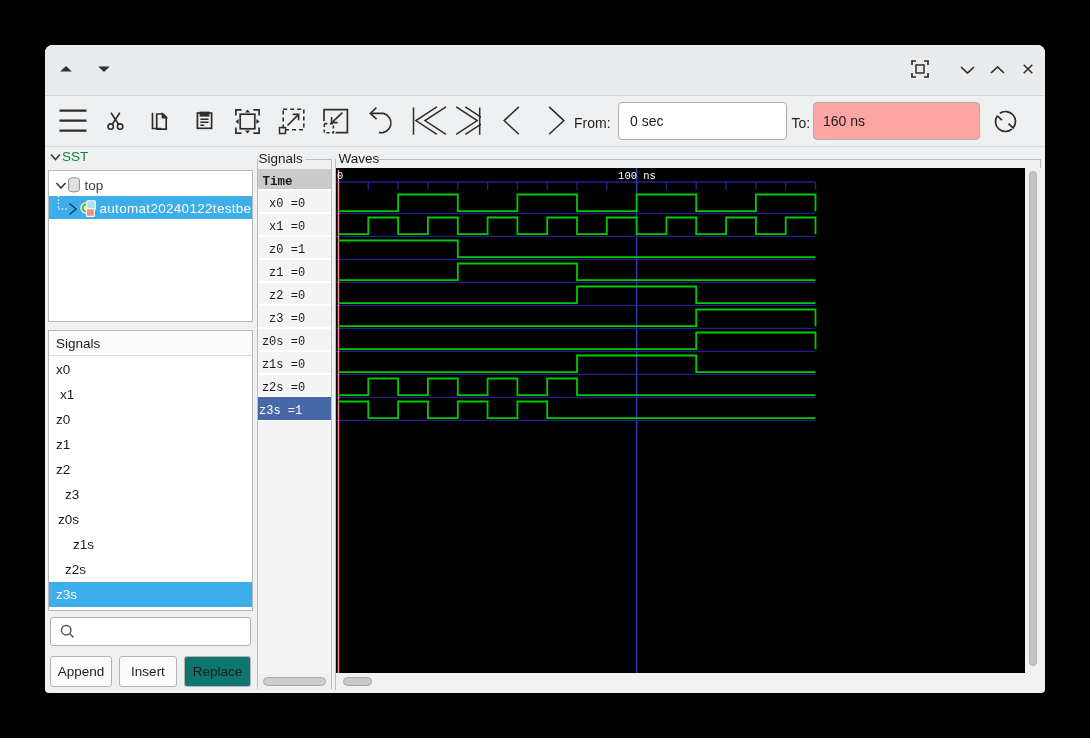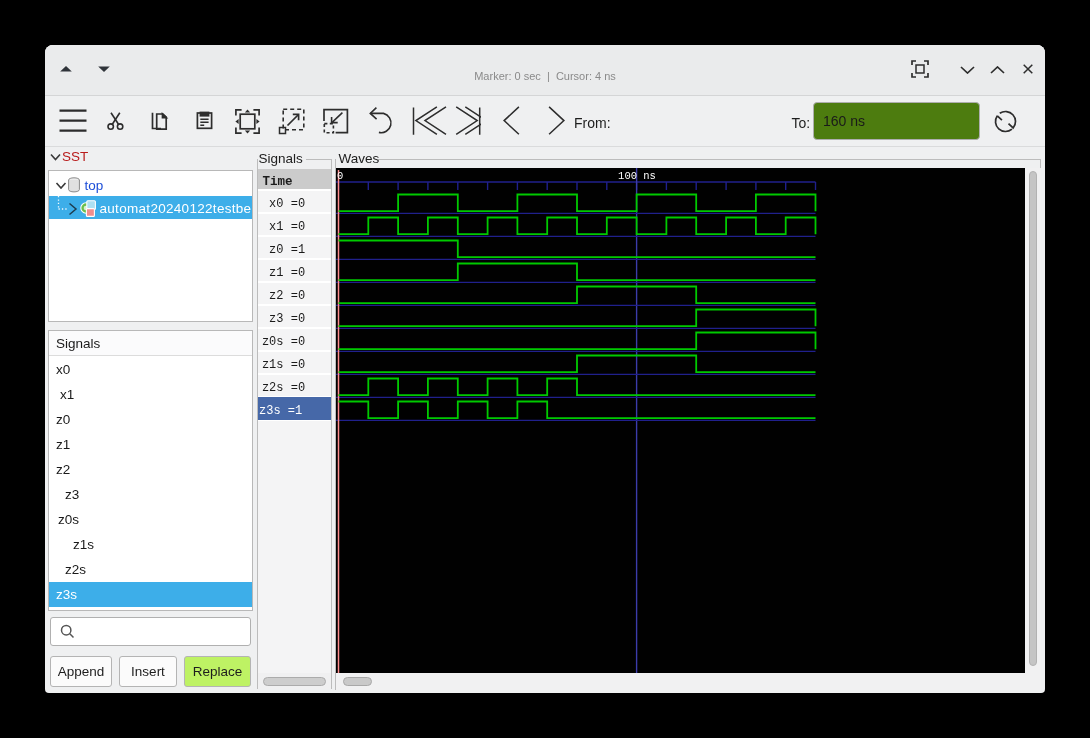--- a/index.html
+++ b/index.html
@@ -9,21 +9,20 @@
 
  <div class="abs" style="left:0;top:0;width:1000px;height:51px;background:#eaebec;border-bottom:1px solid #d4d5d6"></div>
  <div class="abs" style="left:0;top:52px;width:1000px;height:50px;background:#eff0f1;border-bottom:1px solid #dadbdc"></div>
  <div class="abs" style="left:-45px;top:-45px;width:1090px;height:738px;pointer-events:none">
    <svg class="abs" style="left:60px;top:65.5px" width="12" height="6" viewBox="0 0 12 6">
         <path d="M6 0 L11.8 5.6 H0.2 Z" fill="#30343a"></path>
       </svg>
    <svg class="abs" style="left:98px;top:65.5px" width="12" height="6" viewBox="0 0 12 6">
         <path d="M6 6 L11.8 0.4 H0.2 Z" fill="#30343a"></path>
       </svg>
-   <div class="abs" style="left:0;right:0;top:70px;text-align:center;font-size:11px;color:#8a8a8a">Marker: 0 sec&nbsp; |&nbsp; Cursor: 4 ns</div>
    <svg class="abs" style="left:911px;top:60px" width="18" height="18" viewBox="0 0 18 18" fill="none" stroke="#2d2d2d">
      <rect x="5" y="5" width="8" height="8" stroke-width="1.5"></rect>
      <g stroke-width="1.7">
           <path d="M1 5 V1 H5"></path>
           <path d="M13 1 H17 V5"></path>
           <path d="M17 13 V17 H13"></path>
           <path d="M5 17 H1 V13"></path>
         </g>
    </svg>
    <svg class="abs" style="left:960px;top:66px" width="15" height="8" viewBox="0 0 15 8">
@@ -125,37 +124,38 @@
 <svg style="position:absolute;left:548px;top:106px" width="17" height="30" viewBox="0 0 17 30">
         <path d="M1.1 0.9 L15.9 14.6 L1.1 28.3" stroke="#2d2d2d" stroke-width="1.5" fill="none"></path>
       </svg>
 <svg style="position:absolute;left:992px;top:108px" width="27" height="27" viewBox="0 0 27 27">
         <g stroke="#2d2d2d" stroke-width="1.7" fill="none">
 <path d="M7.76 5.31 A 10 10 0 0 1 21.16 19.93 L16.5 15.6"></path>
 <path d="M5.31 7.76 A 10 10 0 0 0 19.93 21.16 M5.31 7.76 L9.95 12.1"></path>
 </g>
       </svg>
   <div class="abs" style="left:574px;top:114.5px;font-size:14px;color:#1d1d1d">From:</div>
+  <div class="abs" style="left:618px;top:101.5px;width:169px;height:38.5px;background:#fff;border:1px solid #aeaeae;border-radius:4px;line-height:37px;padding-left:11px;font-size:14px;color:#1a1a1a">0 sec</div>
   <div class="abs" style="left:791.5px;top:114.5px;font-size:14px;color:#1d1d1d">To:</div>
-  <div class="abs" style="left:812.5px;top:101.5px;width:167px;height:38.5px;background:#4d7c0f;border:1px solid #aeaeae;border-radius:4px;line-height:37px;padding-left:9.5px;font-size:14px;color:#1a1a1a">160 ns</div>
+  <div class="abs" style="left:812.5px;top:101.5px;width:167px;height:38.5px;background:#fca5a5;border:1px solid #aeaeae;border-radius:4px;line-height:37px;padding-left:9.5px;font-size:14px;color:#1a1a1a">160 ns</div>
 
   <svg class="abs" style="left:50px;top:153px" width="11" height="8" viewBox="0 0 11 8">
         <path d="M1 1.5 L5.5 6.5 L10 1.5" stroke="#3a3a3a" stroke-width="1.6" fill="none"></path>
       </svg>
-  <div class="abs" style="left:62px;top:149px;font-size:13.5px;color:#b91c1c">SST</div>
+  <div class="abs" style="left:62px;top:149px;font-size:13.5px;color:#15803d">SST</div>
 
   <div class="abs" style="left:48px;top:170px;width:205px;height:152px;background:#fff;border:1px solid #b8b8b8"></div>
   <svg class="abs" style="left:55px;top:181px" width="12" height="9" viewBox="0 0 12 9">
         <path d="M1.5 2 L6 7 L10.5 2" stroke="#3a3a3a" stroke-width="1.6" fill="none"></path>
       </svg>
   <svg class="abs" style="left:66.5px;top:177px" width="15" height="16" viewBox="0 0 15 16">
     <ellipse cx="7" cy="3" rx="5.4" ry="2.2" fill="#ececec" stroke="#8a8a8a"></ellipse>
     <path d="M1.6 3 V12.6 A5.4 2.3 0 0 0 12.4 12.6 V3" fill="#e0e0e0" stroke="#8a8a8a"></path>
   </svg>
-  <div class="abs" style="left:84.5px;top:177.5px;font-size:13.5px;color:#1d4ed8">top</div>
+  <div class="abs" style="left:84.5px;top:177.5px;font-size:13.5px;color:#404040">top</div>
   <div class="abs" style="left:49px;top:195.5px;width:203px;height:23.5px;background:#3daee9"></div>
   <svg class="abs" style="left:53px;top:196px" width="20" height="24" viewBox="0 0 20 24">
         <g stroke="#f2fafe" stroke-width="1.3" stroke-dasharray="1.3 2.1">
           <line x1="5.5" y1="0" x2="5.5" y2="13"></line>
           <line x1="5.5" y1="13" x2="14" y2="13"></line>
         </g>
       </svg>
   <svg class="abs" style="left:67.5px;top:201.5px" width="10" height="14" viewBox="0 0 10 14">
         <path d="M1.5 1.5 L8 7 L1.5 12.5" stroke="#1d3d4f" stroke-width="1.5" fill="none"></path>
       </svg>
@@ -183,21 +183,21 @@
   </div>
 
   <div class="abs" style="left:50px;top:617px;width:201px;height:29px;background:#fff;border:1px solid #b0b0b0;border-radius:3px"></div>
   <svg class="abs" style="left:60px;top:624px" width="15" height="15" viewBox="0 0 15 15" fill="none" stroke="#555">
         <circle cx="6.2" cy="6.2" r="4.7" stroke-width="1.5"></circle>
         <line x1="9.8" y1="9.8" x2="13.5" y2="13.5" stroke-width="1.5"></line>
       </svg>
 
   <div class="abs" style="left:50px;top:656px;width:62px;height:31px;background:#fbfbfb;border:1px solid #b4b4b4;border-radius:3px;text-align:center;line-height:29px;font-size:13.5px;color:#1d1d1d">Append</div>
   <div class="abs" style="left:119px;top:656px;width:58px;height:31px;background:#fbfbfb;border:1px solid #b4b4b4;border-radius:3px;text-align:center;line-height:29px;font-size:13.5px;color:#1d1d1d">Insert</div>
-  <div class="abs" style="left:184px;top:656px;width:67px;height:31px;background:#bef264;border:1px solid #b4b4b4;border-radius:3px;text-align:center;line-height:29px;font-size:13.5px;color:#1d1d1d">Replace</div>
+  <div class="abs" style="left:184px;top:656px;width:67px;height:31px;background:#0f766e;border:1px solid #b4b4b4;border-radius:3px;text-align:center;line-height:29px;font-size:13.5px;color:#1d1d1d">Replace</div>
 
   <div class="abs" style="left:257px;top:159px;width:75px;height:530px;border:1px solid #bcbcbc;border-top:none"></div>
   <div class="abs" style="left:306px;top:158.5px;width:26px;height:1px;background:#bcbcbc"></div>
   <div class="abs" style="left:258.5px;top:150.5px;font-size:13.5px;color:#202020">Signals</div>
   <div class="abs" style="left:258px;top:168.5px;width:73px;height:504px;background:#f4f4f5;overflow:hidden">
    <div class="abs" style="left:0;top:0;width:73px;height:21.9px;background:#cbcbcb"></div>
 <div style="position:absolute;left:0;right:0;top:20.9px;height:1.5px;background:#ffffff"></div>
 <div style="position:absolute;left:0;right:0;top:43.9px;height:1.5px;background:#ffffff"></div>
 <div style="position:absolute;left:0;right:0;top:66.9px;height:1.5px;background:#ffffff"></div>
 <div style="position:absolute;left:0;right:0;top:89.9px;height:1.5px;background:#ffffff"></div>

